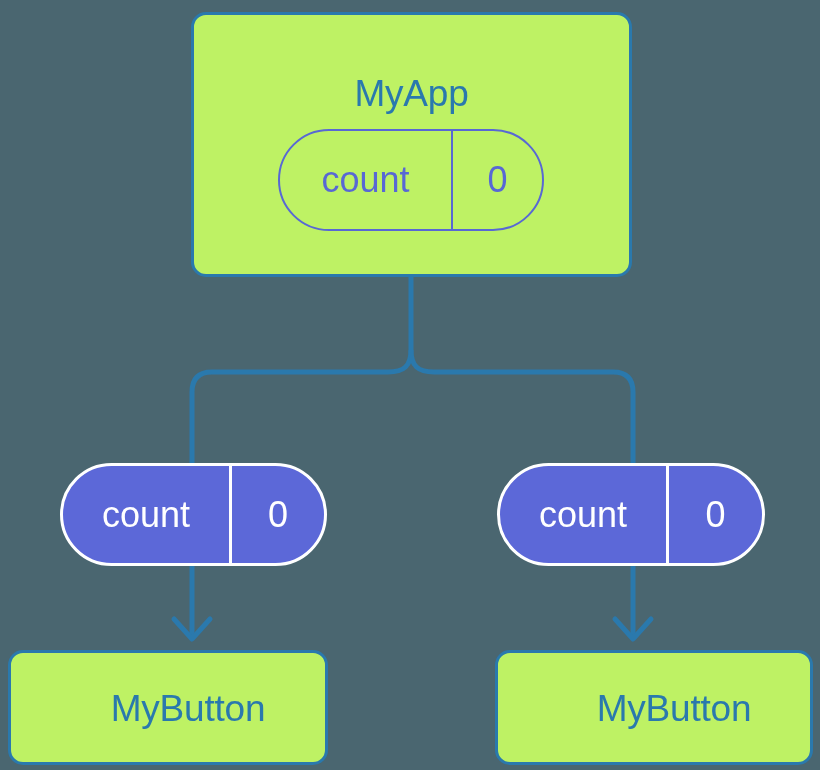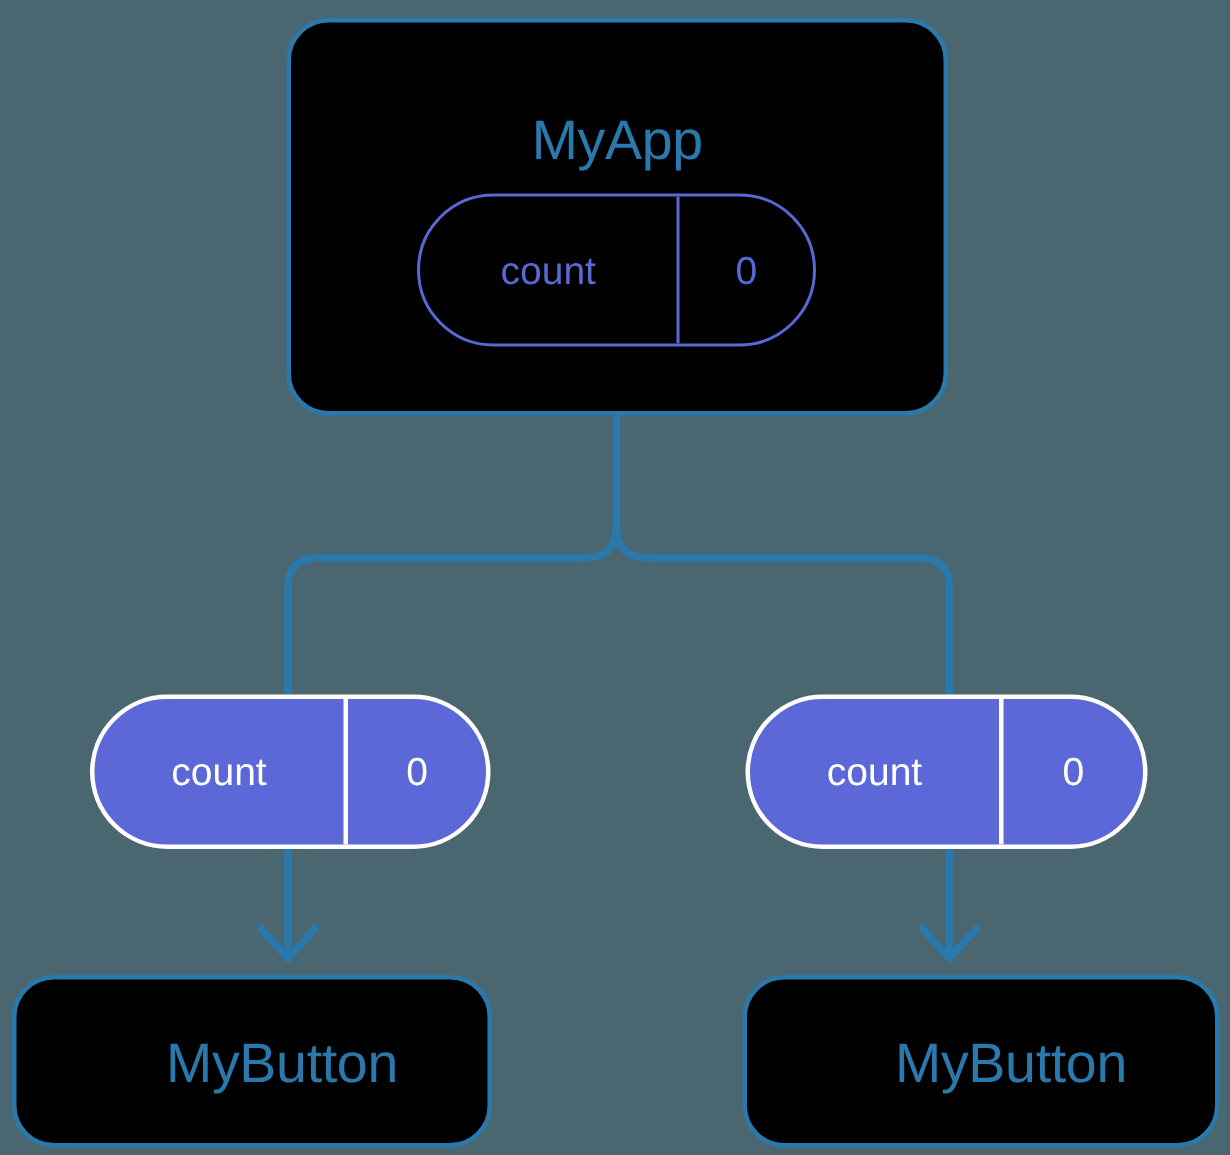--- a/index.html
+++ b/index.html
@@ -23,23 +23,23 @@
     left: 0;
     top: 0;
     width: 820px;
     height: 770px;
     pointer-events: none;
   }
 
   
   .component-box {
     position: absolute;
-    background: #000000;
+    background: #bef264;
     border: 3px solid #2a79ad;
-    border-radius: 28px;
+    border-radius: 15px;
     box-sizing: border-box;
   }
   .component-title {
     position: absolute;
     left: 0;
     right: 0;
     text-align: center;
     color: #2a79ad;
     font-size: 37px;
     font-weight: 400;
@@ -82,21 +82,21 @@
     box-sizing: border-box;
     display: flex;
     align-items: stretch;
     border-radius: 999px;
     overflow: hidden;
   }
   .pill-key, .pill-val {
     display: flex;
     align-items: center;
     justify-content: center;
-    font-size: 26px;
+    font-size: 36px;
     font-weight: 400;
     box-sizing: border-box;
     white-space: nowrap;
   }
 
   
   .state-pill.outline {
     border: 2px solid #5868d4;
     background: transparent;
   }

